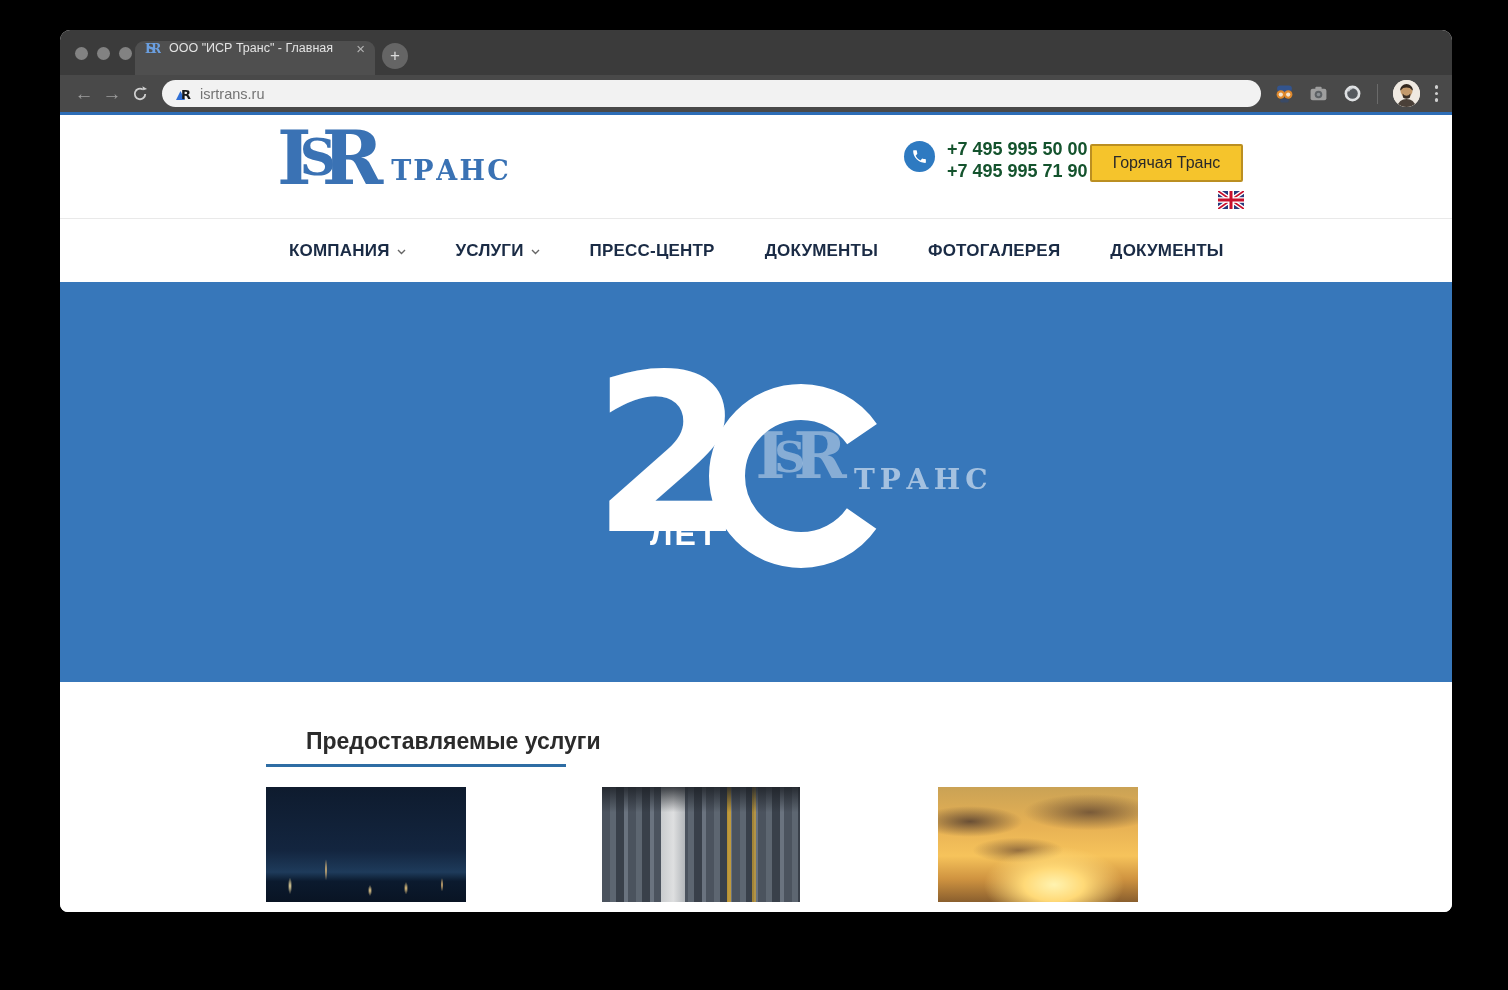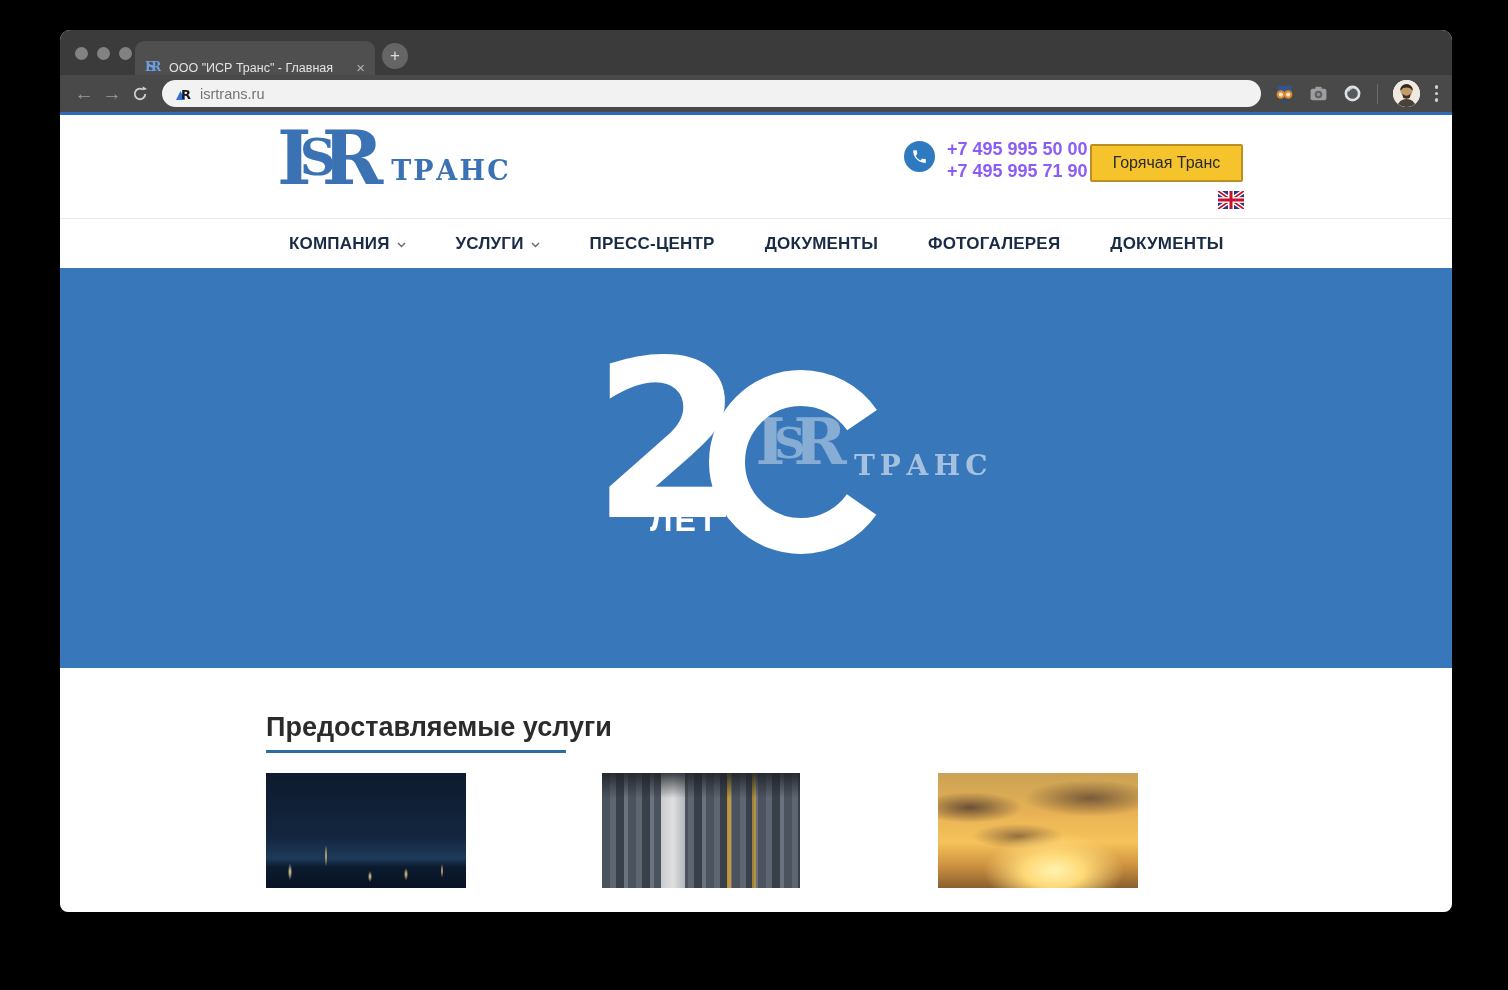--- a/index.html
+++ b/index.html
@@ -7,21 +7,21 @@
               font-family:"Liberation Sans", sans-serif; }
 
   .window { position:absolute; left:60px; top:30px; width:1392px; height:882px;
             border-radius:10px 10px 8px 8px; overflow:hidden; background:#fff; }
 
   
   .titlebar { position:relative; height:45px; background:#3b3b3b; }
   .traffic { position:absolute; left:15px; top:17px; display:flex; gap:9px; }
   .traffic span { width:13px; height:13px; border-radius:50%; background:#828282; display:block; }
   .tab { position:absolute; left:75px; top:11px; width:240px; height:34px;
-         background:#4f4f4f; border-radius:9px 9px 0 0; display:flex; align-items:flex-end;
+         background:#4f4f4f; border-radius:9px 9px 0 0; display:flex; align-items:flex-start;
          padding:0 10px; gap:8px; }
   .tab-favicon { width:16px; height:16px; font-family:"DejaVu Serif",serif; font-weight:bold;
                  font-size:12px; letter-spacing:-4px; color:#6b9fe0; line-height:16px; overflow:hidden; }
   .tab-title { flex:1; color:#e3e3e3; font-size:12.5px; white-space:nowrap; overflow:hidden;
                text-overflow:ellipsis; }
   .tab-close { color:#b3b3b3; font-size:15px; line-height:15px; cursor:default; }
   .newtab { position:absolute; left:322px; top:13px; width:26px; height:26px; border-radius:50%;
             background:#656565; color:#dcdcdc; font-size:17px; text-align:center; line-height:25px; }
 
   .toolbar { position:relative; height:37px; background:#494949; display:flex; align-items:center;
@@ -50,29 +50,29 @@
   .mono .m2 { font-size:50px; line-height:0.8; margin:0 -14px 11px -12px; position:relative; z-index:2; }
   .mono .m3 { font-size:74px; line-height:0.84; }
   .logo-text { font-family:"DejaVu Serif",serif; font-weight:bold; font-size:27px; color:#3a72b4;
                letter-spacing:2px; margin:0 0 3px 8px; }
 
   .tagline { position:absolute; left:240px; top:22px; font-size:19px; font-weight:600; color:#2b2b2b; }
 
   .phoneblock { position:absolute; left:638px; top:23px; display:flex; gap:12px; }
   .phone-circle { width:31px; height:31px; border-radius:50%; background:#2e7ac1; display:flex;
                   align-items:center; justify-content:center; margin-top:3px; }
-  .phones div { font-size:18px; font-weight:bold; color:#8b5cf6; line-height:22px; }
+  .phones div { font-size:18px; font-weight:bold; color:#14532d; line-height:22px; }
 
   .hotline { position:absolute; left:824px; top:29px; width:153px; height:38px; background:#f5c42c;
              border:2px solid #bb8f21; border-radius:2px; font-size:16px; color:#2a2a2a;
              display:flex; align-items:center; justify-content:center; font-family:"Liberation Sans",sans-serif; }
   .flag { position:absolute; left:952px; top:76px; width:26px; height:18px; display:block; }
 
   
-  .navbar { height:50px; border-top:1px solid #e9e9e9; background:#fff; }
+  .navbar { height:64px; border-top:1px solid #e9e9e9; background:#fff; }
   .navbar .container { display:flex; align-items:center; gap:50px; padding-left:23px; width:980px; }
   .nav-item { display:flex; align-items:center; gap:7px; font-size:17px; font-weight:bold;
               color:#1a2b45; letter-spacing:.2px; white-space:nowrap; }
   .chev { margin-top:3px; }
 
   
   .hero { position:relative; height:400px; background:#3777ba; overflow:hidden; }
   .herologo { position:absolute; left:532px; top:107px; width:400px; height:200px; }
   .big2 { position:absolute; left:0; top:-44px; font-family:"DejaVu Sans",sans-serif; font-weight:bold;
           font-size:220px; line-height:1; color:#fff; }
@@ -84,21 +84,21 @@
                font-family:"DejaVu Serif",serif; font-weight:bold; color:rgba(255,255,255,.40); }
   .mono-hero .m1 { font-size:64px; line-height:.85; }
   .mono-hero .m2 { font-size:43px; line-height:.8; margin:0 -12px 9px -11px; position:relative; z-index:2; }
   .mono-hero .m3 { font-size:64px; line-height:.85; }
   .brand-hero { position:absolute; left:262px; top:74px; font-family:"DejaVu Serif",serif;
                 font-weight:bold; font-size:28px; letter-spacing:5px; color:rgba(255,255,255,.55); }
 
   
   .services { background:#fff; padding-top:44px; height:234px; }
   .services .container { height:auto; }
-  .svc-title { font-size:27px; font-weight:bold; color:#2b2b2b; line-height:30px; }
+  .svc-title { font-size:23px; font-weight:bold; color:#2b2b2b; line-height:30px;margin-left:40px; }
   .svc-underline { width:300px; height:3px; background:#2e6da4; margin-top:8px; }
   .svc-desc { margin-top:16px; font-size:16.5px; line-height:26px; color:#3b3b3b; max-width:920px; }
   .thumbs { position:relative; margin-top:20px; height:120px; }
   .thumb { position:absolute; top:0; width:200px; height:115px; }
   .thumb-night { left:0;
     background:
       radial-gradient(3px 12px at 12% 86%, #ffe9a8, rgba(255,233,168,0) 70%),
       radial-gradient(2px 16px at 30% 72%, #ffce7d, rgba(255,206,125,0) 70%),
       radial-gradient(3px 8px at 52% 90%, #ffdf96, rgba(255,223,150,0) 70%),
       radial-gradient(3px 9px at 70% 88%, #ffd98a, rgba(255,217,138,0) 70%),

